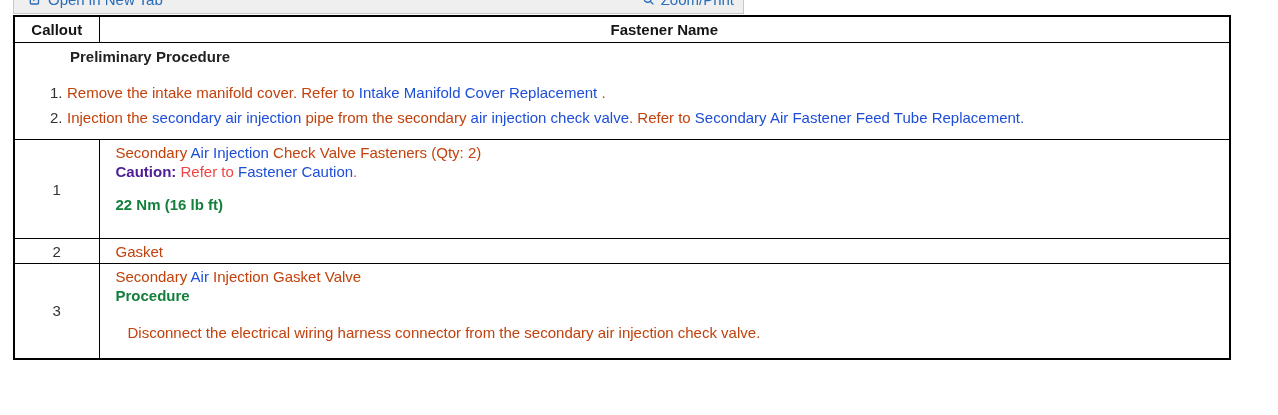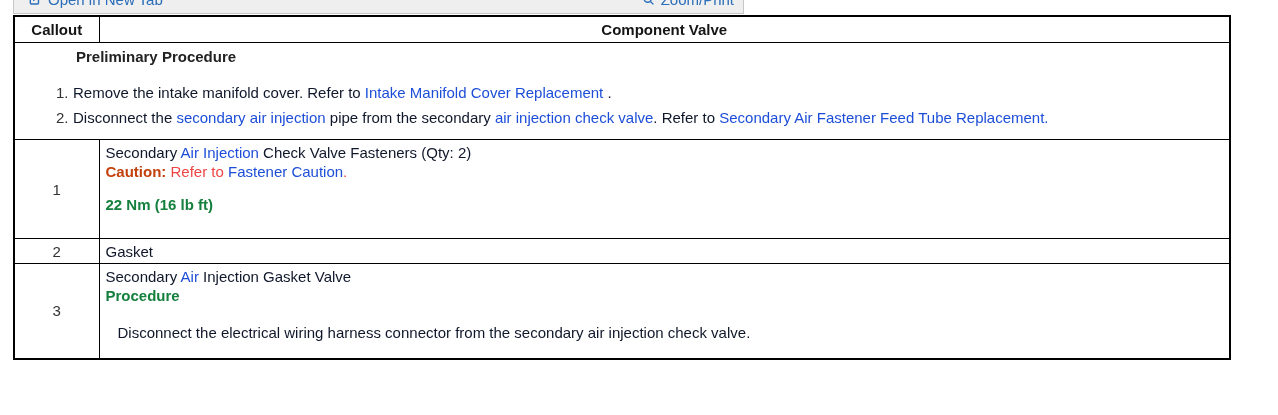--- a/index.html
+++ b/index.html
@@ -47,40 +47,40 @@
   tr.hdr   { height:26px; }
   tr.prelim{ height:97px; }
   tr.r1    { height:99px; }
   tr.r2    { height:25px; }
   tr.r3    { height:95px; }
 
   td.callout {
     text-align:center; vertical-align:middle; color:#333;
   }
   td.comp {
-    vertical-align:top; padding:3px 3px 2px 6px;
+    vertical-align:top; padding:3px 3px 2px 16px;
   }
-  td.prelim-cell { vertical-align:top; padding:4px 3px 2px 12px; }
+  td.prelim-cell { vertical-align:top; padding:4px 3px 2px 6px; }
 
   .prelim-title { margin-left:49px; font-weight:bold; color:#222; }
   .steps { margin-top:17px; }
   .step  { display:flex; margin:0 0 6px 29px; }
   .step-num { width:17px; flex:none; }
   .step-text { flex:1; }
 
   .cell-line { }
   .mt14 { margin-top:14px; }
   .mt18 { margin-top:18px;margin-left:12px; }
 
   
-  .seg-plain   { color:#0f172a; }
+  .seg-plain   { color:#c2410c; }
   .seg-bold    { color:#15803d; font-weight:bold; }
   .seg-link    { color:#1d4ed8; cursor:pointer; }
   .seg-red     { color:#ef4444;text-align:right; }
-  .seg-redbold { color:#c2410c; font-weight:bold; }
+  .seg-redbold { color:#4c1d95; font-weight:bold; }
 </style>
 </head>
 <body>
 
 <div class="page">
 
   <div class="toolbar">
     <div class="tool-link">
       <span>
         <svg width="14" height="14" viewBox="0 0 24 24" fill="none" stroke="#2a6db8" stroke-width="2.4" stroke-linecap="square">
@@ -104,34 +104,34 @@
 
   <table class="si-table">
     <colgroup>
         <col class="col-callout">
         <col>
       </colgroup>
 
     <tbody>
         <tr class="hdr">
       <th>Callout</th>
-      <th>Component Valve</th>
+      <th>Fastener Name</th>
     </tr>
 
     <tr class="prelim">
       <td colspan="2" class="prelim-cell">
         <div class="prelim-title">Preliminary Procedure</div>
         <div class="steps">
           <div class="step">
             <span class="step-num">1.</span>
             <span class="step-text"><span class="seg-plain">Remove the intake manifold cover. Refer to </span><span class="seg-link">Intake Manifold Cover Replacement</span><span class="seg-plain"> .</span></span>
           </div>
           <div class="step">
             <span class="step-num">2.</span>
-            <span class="step-text"><span class="seg-plain">Disconnect the </span><span class="seg-link">secondary air injection</span><span class="seg-plain"> pipe from the secondary </span><span class="seg-link">air injection check valve</span><span class="seg-plain">. Refer to </span><span class="seg-link">Secondary Air Fastener Feed Tube Replacement.</span></span>
+            <span class="step-text"><span class="seg-plain">Injection the </span><span class="seg-link">secondary air injection</span><span class="seg-plain"> pipe from the secondary </span><span class="seg-link">air injection check valve</span><span class="seg-plain">. Refer to </span><span class="seg-link">Secondary Air Fastener Feed Tube Replacement.</span></span>
           </div>
         </div>
       </td>
     </tr>
 
     <tr class="r1">
       <td class="callout">1</td>
       <td class="comp">
         <div class="cell-line"><span class="seg-plain">Secondary </span><span class="seg-link">Air Injection</span><span class="seg-plain"> Check Valve Fasteners (Qty: 2)</span></div>
         <div class="cell-line"><span class="seg-redbold">Caution:</span><span class="seg-red"> Refer to </span><span class="seg-link">Fastener Caution</span><span class="seg-red">.</span></div>

